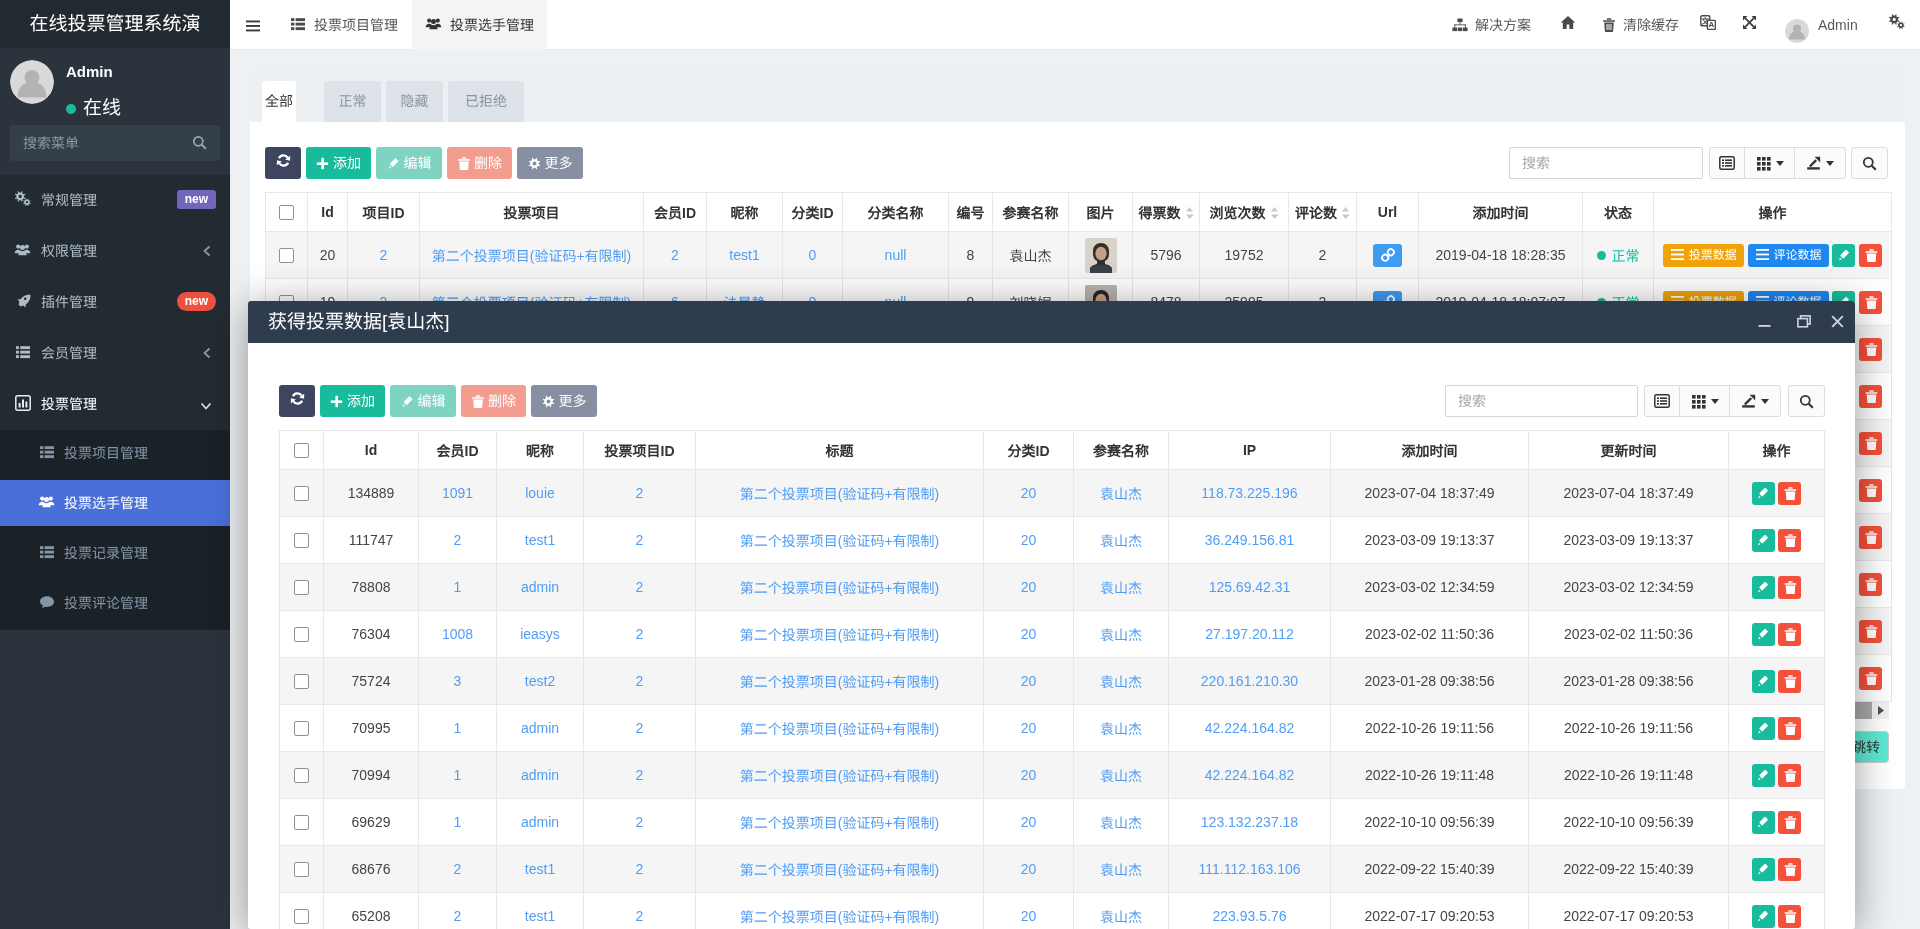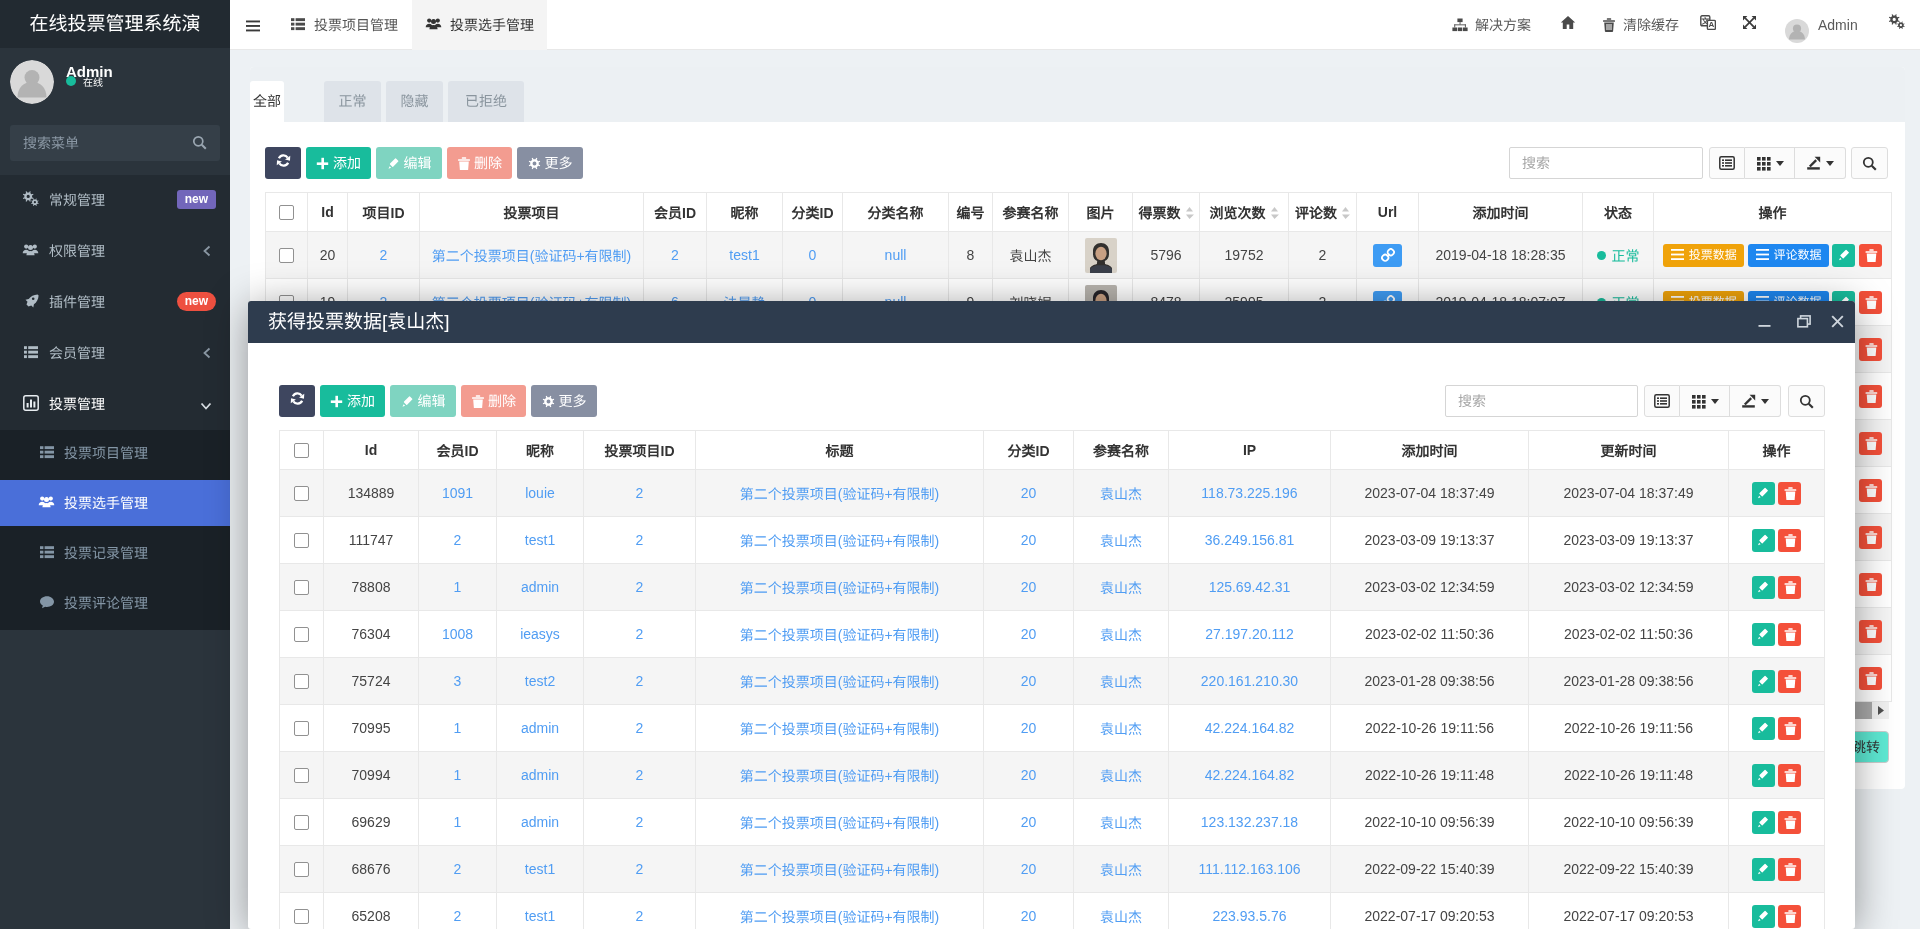--- a/index.html
+++ b/index.html
@@ -3,26 +3,26 @@
 <meta charset="utf-8">
 <style>
 * { margin:0; padding:0; box-sizing:border-box; }
 html,body { width:1920px; height:929px; overflow:hidden; }
 body { font-family:"Liberation Sans", sans-serif; font-size:14px; color:#444; background:#edf1f4; position:relative; }
 
 #sidebar { position:absolute; left:0; top:0; width:230px; height:929px; background:#2b343c; z-index:5; }
 #sb-title { position:absolute; left:0; top:0; width:230px; height:48px; background:#222a31; color:#fff; font-size:19px; line-height:48px; text-align:center; }
 #sb-avatar { position:absolute; left:10px; top:60px; width:44px; height:44px; border-radius:50%; overflow:hidden; }
 .sb-name { position:absolute; left:66px; top:63px; color:#fff; font-weight:bold; font-size:15px; }
-.sb-status { position:absolute; left:66px; top:74px; color:#fff; font-size:10px; }
+.sb-status { position:absolute; left:66px; top:92px; color:#fff; font-size:19px; }
 .sb-status .dot { display:inline-block; width:10px; height:10px; border-radius:50%; background:#18bc9c; margin-right:7px; }
 #sb-search { position:absolute; left:10px; top:125px; width:210px; height:36px; background:#353f48; border-radius:3px; color:#8b98a5; font-size:14px; line-height:36px; padding-left:13px; }
 #sb-search .sic { position:absolute; right:13px; top:10px; line-height:0; }
 #sb-menu { position:absolute; left:0; top:175px; width:230px; height:255px; background:#232b32; }
-.mitem { position:absolute; left:0; width:230px; height:51px; line-height:51px; color:#b0bcc5; font-size:14px; padding-left:21px; }
+.mitem { position:absolute; left:0; width:230px; height:51px; line-height:51px; color:#b0bcc5; font-size:14px; padding-left:13px; }
 .mitem .mic { display:inline-block; width:19px; text-align:center; margin-right:9px; vertical-align:-2px; }
 .badge-new { position:absolute; right:14px; top:15px; background:#7266ba; color:#fff; font-size:12px; font-weight:bold; padding:2px 8px 3px; border-radius:3px; line-height:1.2; }
 .badge-new.red { background:#ee5040; border-radius:10px; }
 .mitem .arr { position:absolute; right:18px; top:19px; line-height:0; }
 #sb-sub { position:absolute; left:0; top:430px; width:230px; height:200px; background:#1a2127; }
 .sitem { position:absolute; left:0; width:230px; height:46px; line-height:46px; color:#8496a6; font-size:14px; padding-left:38px; }
 .sitem .mic { display:inline-block; width:17px; text-align:center; margin-right:9px; vertical-align:-2px; }
 .sitem.active { background:#4a6fd9; color:#fff; }
 
 #navbar { position:absolute; left:230px; top:0; width:1690px; height:50px; background:#fff; border-bottom:1px solid #e8e8e8; z-index:4; }
@@ -245,21 +245,21 @@
         <path d="M4.08 20.4c0-5.28 3.3600000000000003-8.399999999999999 7.92-8.399999999999999s7.92 3.12 7.92 8.399999999999999z" fill="#b3b3b3"></path>
       </svg></div>
 <div class="nright" style="left:1588px;">Admin</div>
 <div class="nright" style="left:1658px;"><svg width="17" height="17" viewBox="0 0 17 17">
         <path d="M6.20 2.50 L7.11 2.61 L7.82 1.14 L8.77 1.54 L8.24 3.07 L8.96 3.64 L9.53 4.36 L11.06 3.83 L11.46 4.78 L9.99 5.49 L10.10 6.40 L9.99 7.31 L11.46 8.02 L11.06 8.97 L9.53 8.44 L8.96 9.16 L8.24 9.73 L8.77 11.26 L7.82 11.66 L7.11 10.19 L6.20 10.30 L5.29 10.19 L4.58 11.66 L3.63 11.26 L4.16 9.73 L3.44 9.16 L2.87 8.44 L1.34 8.97 L0.94 8.02 L2.41 7.31 L2.30 6.40 L2.41 5.49 L0.94 4.78 L1.34 3.83 L2.87 4.36 L3.44 3.64 L4.16 3.07 L3.63 1.54 L4.58 1.14 L5.29 2.61 Z M 7.80 6.40 A 1.60 1.60 0 1 0 4.60 6.40 A 1.60 1.60 0 1 0 7.80 6.40 Z" fill="#4a4a4a" fill-rule="evenodd"></path>
         <path d="M12.90 9.40 L13.55 9.48 L14.05 8.47 L14.72 8.75 L14.36 9.81 L14.88 10.22 L15.29 10.74 L16.35 10.38 L16.63 11.05 L15.62 11.55 L15.70 12.20 L15.62 12.85 L16.63 13.35 L16.35 14.02 L15.29 13.66 L14.88 14.18 L14.36 14.59 L14.72 15.65 L14.05 15.93 L13.55 14.92 L12.90 15.00 L12.25 14.92 L11.75 15.93 L11.08 15.65 L11.44 14.59 L10.92 14.18 L10.51 13.66 L9.45 14.02 L9.17 13.35 L10.18 12.85 L10.10 12.20 L10.18 11.55 L9.17 11.05 L9.45 10.38 L10.51 10.74 L10.92 10.22 L11.44 9.81 L11.08 8.75 L11.75 8.47 L12.25 9.48 Z M 14.00 12.20 A 1.10 1.10 0 1 0 11.80 12.20 A 1.10 1.10 0 1 0 14.00 12.20 Z" fill="#4a4a4a" fill-rule="evenodd"></path>
       </svg></div>
 </div>
 <div id="panel">
 <div id="panel-heading">
-<div class="tab active" style="left:0;width:34px;">全部</div>
+<div class="tab active" style="left:12px;width:34px;">全部</div>
 <div class="tab" style="left:74px;width:57px;">正常</div>
 <div class="tab" style="left:136px;width:57px;">隐藏</div>
 <div class="tab" style="left:198px;width:76px;">已拒绝</div>
 </div>
 <div class="btn btn-refresh" style="left:15px;top:80px;width:36px;"><svg width="15" height="15" viewBox="0 0 15 15">
         <g fill="none" stroke="#fff" stroke-width="2.25">
           <path d="M2.88 5.34 A5.10 5.10 0 0 1 11.68 4.57"></path>
           <path d="M12.12 9.66 A5.10 5.10 0 0 1 3.32 10.43"></path>
         </g>
         <polygon points="13.96 7.83 14.27 2.76 9.09 6.39" fill="#fff"></polygon>

